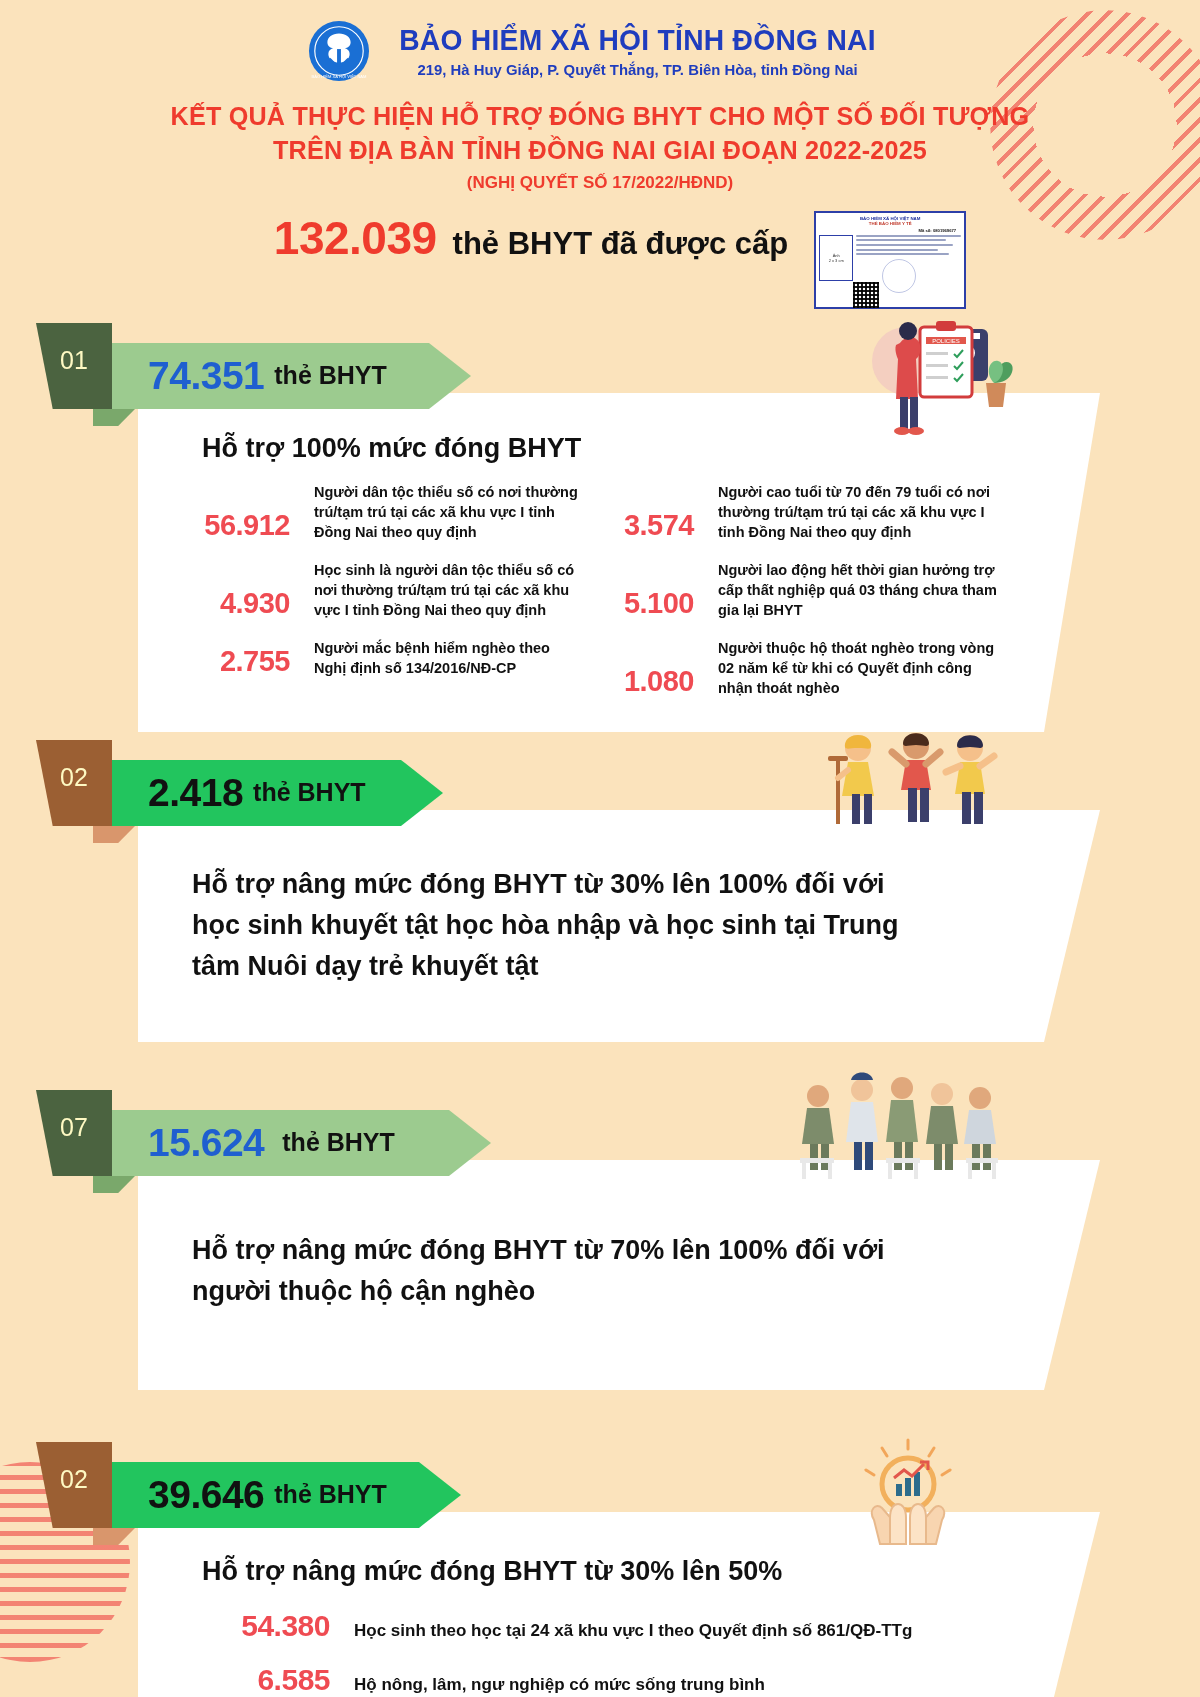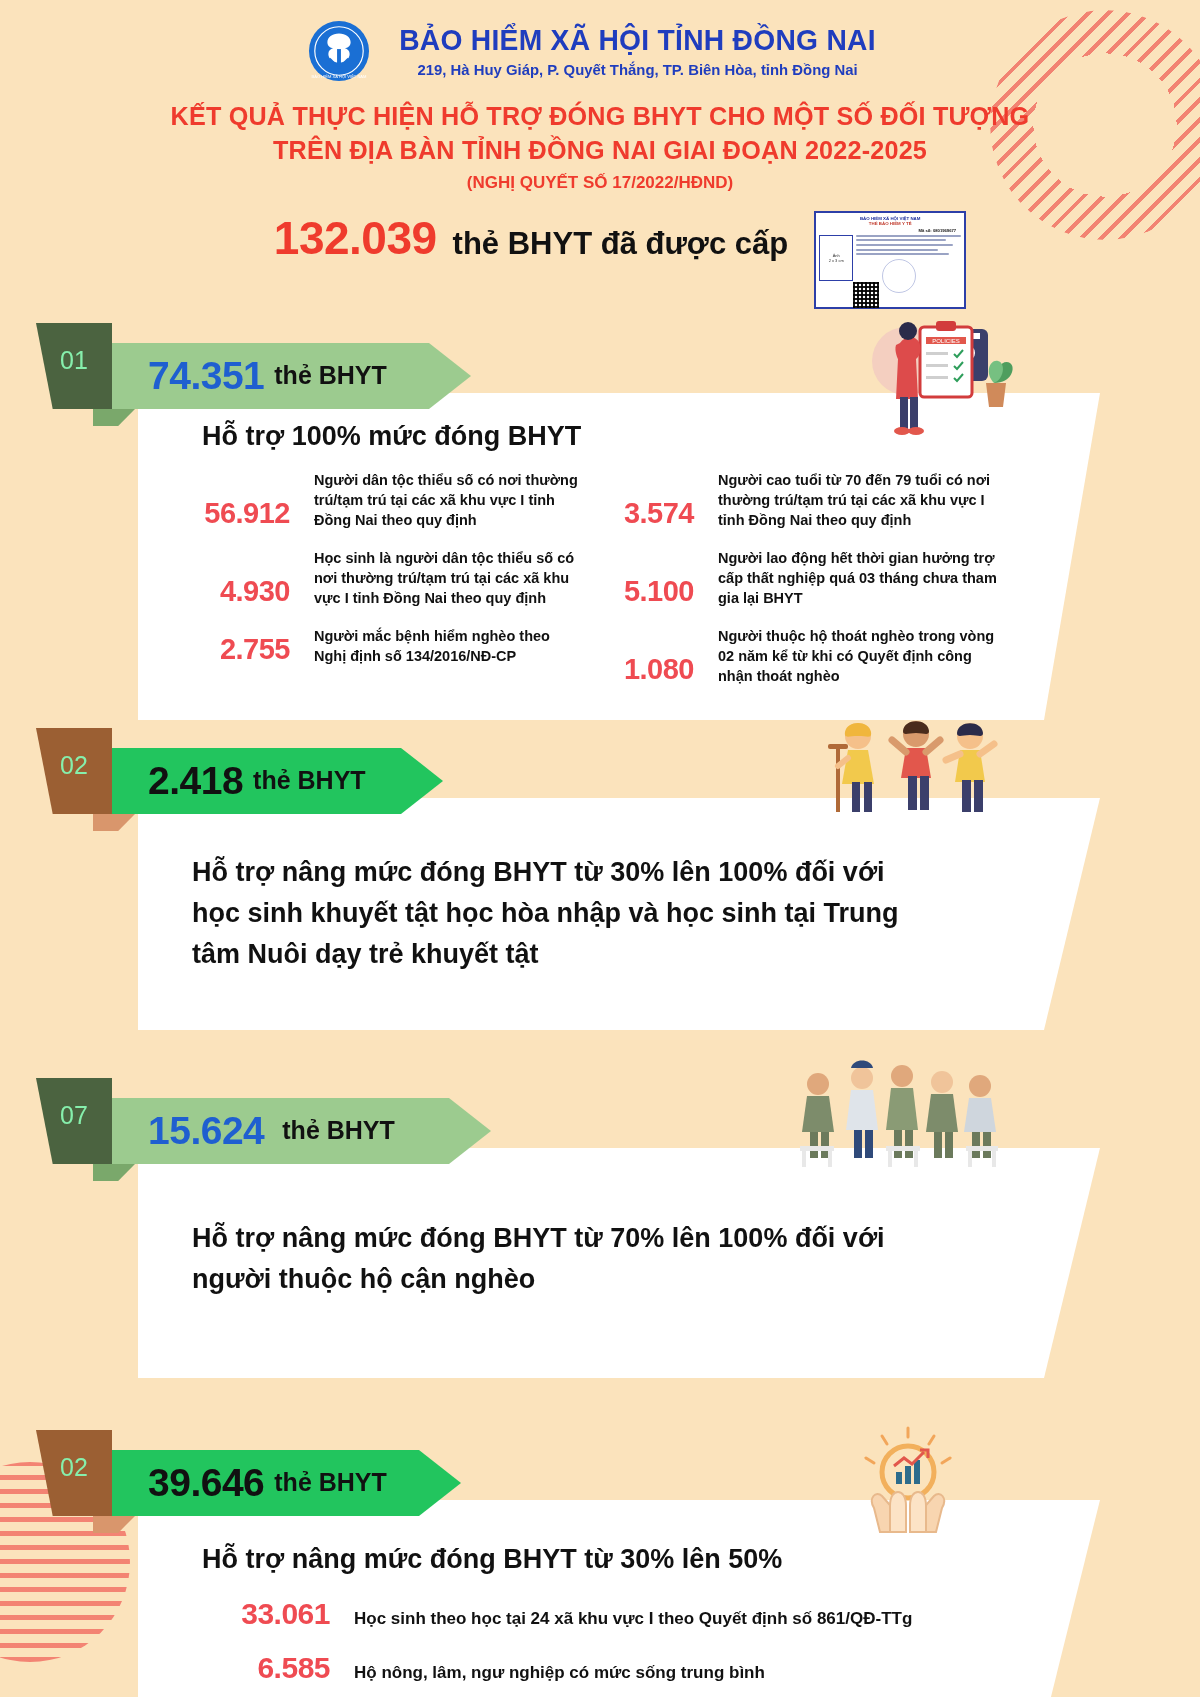--- a/index.html
+++ b/index.html
@@ -98,21 +98,21 @@
   
   .section { position: relative; margin-top: 6px; }
   .panel-clip {
     position: relative; background: #fff; width: 962px; margin-left: 138px;
     clip-path: polygon(0 0, 100% 0, calc(100% - 56px) 100%, 0 100%);
   }
 
   .ribbon-wrap { position: relative; height: 74px; }
   .badge {
     position: absolute; left: 36px; top: 0; width: 76px; height: 86px;
-    background: #4b6340; color: #86efac; z-index: 3;
+    background: #4b6340; color: #fef9c3; z-index: 3;
     clip-path: polygon(0 0, 100% 0, 100% 100%, 22% 100%);
     display: flex; align-items: center; justify-content: center;
     font-size: 25px; font-weight: normal; padding-bottom: 10px;
   }
   .badge.orange { background: #9b5f33; }
   .ribbon {
     position: absolute; left: 93px; top: 20px; height: 66px; width: 380px;
     background: #9ccb8f; z-index: 2;
     clip-path: polygon(0 0, calc(100% - 42px) 0, 100% 50%, calc(100% - 42px) 100%, 0 100%);
     display: flex; align-items: center; padding-left: 55px; gap: 10px;
@@ -259,21 +259,21 @@
           <ellipse cx="54" cy="122" rx="8" ry="4" fill="#e2574c"></ellipse>
           <ellipse cx="68" cy="122" rx="8" ry="4" fill="#e2574c"></ellipse>
           <path d="M146 74c0-16 10-24 16-20s2 20-16 20z" fill="#4f9e5e"></path>
           <path d="M146 74c-10-10-4-24 4-22s6 18-4 22z" fill="#76c081"></path>
           <path d="M138 74h20l-3 24h-14z" fill="#d08a5a"></path>
         </svg>
       </span>
     </div>
 
     <div class="panel-clip" style="margin-top:-18px;">
-      <div class="panel-body" style="padding:28px 90px 34px 40px;">
+      <div class="panel-body" style="padding:40px 90px 34px 40px;">
         <div class="panel-heading" style="text-align:left; padding-left:24px;">Hỗ trợ 100% mức đóng BHYT</div>
         <div class="grid2">
           <div class="col">
             <div class="stat-row">
               <span class="stat-num">56.912</span>
               <span class="stat-desc">Người dân tộc thiểu số có nơi thường trú/tạm trú tại các xã khu vực I tỉnh Đồng Nai theo quy định</span>
             </div>
             <div class="stat-row">
               <span class="stat-num">4.930</span>
               <span class="stat-desc">Học sinh là người dân tộc thiểu số có nơi thường trú/tạm trú tại các xã khu vực I tỉnh Đồng Nai theo quy định</span>
@@ -442,21 +442,21 @@
           <path d="M72 84c0-10 4-14 8-14s8 4 8 14v26H72z" fill="#fce3c6" stroke="#e8b98c" stroke-width="2"></path>
         </svg>
       </span>
     </div>
 
     <div class="panel-clip" style="margin-top:-18px; min-height:218px;">
       <div class="panel-body" style="padding:44px 120px 40px 42px;">
         <div class="panel-heading left" style="padding-left:22px;">Hỗ trợ nâng mức đóng BHYT từ 30% lên 50%</div>
         <div class="sec4-rows">
           <div class="stat-row">
-            <span class="stat-num">33.061</span>
+            <span class="stat-num">54.380</span>
             <span class="stat-desc">Học sinh theo học tại 24 xã khu vực I theo Quyết định số 861/QĐ-TTg</span>
           </div>
           <div class="stat-row">
             <span class="stat-num">6.585</span>
             <span class="stat-desc">Hộ nông, lâm, ngư nghiệp có mức sống trung bình</span>
           </div>
         </div>
       </div>
     </div>
   </div>

